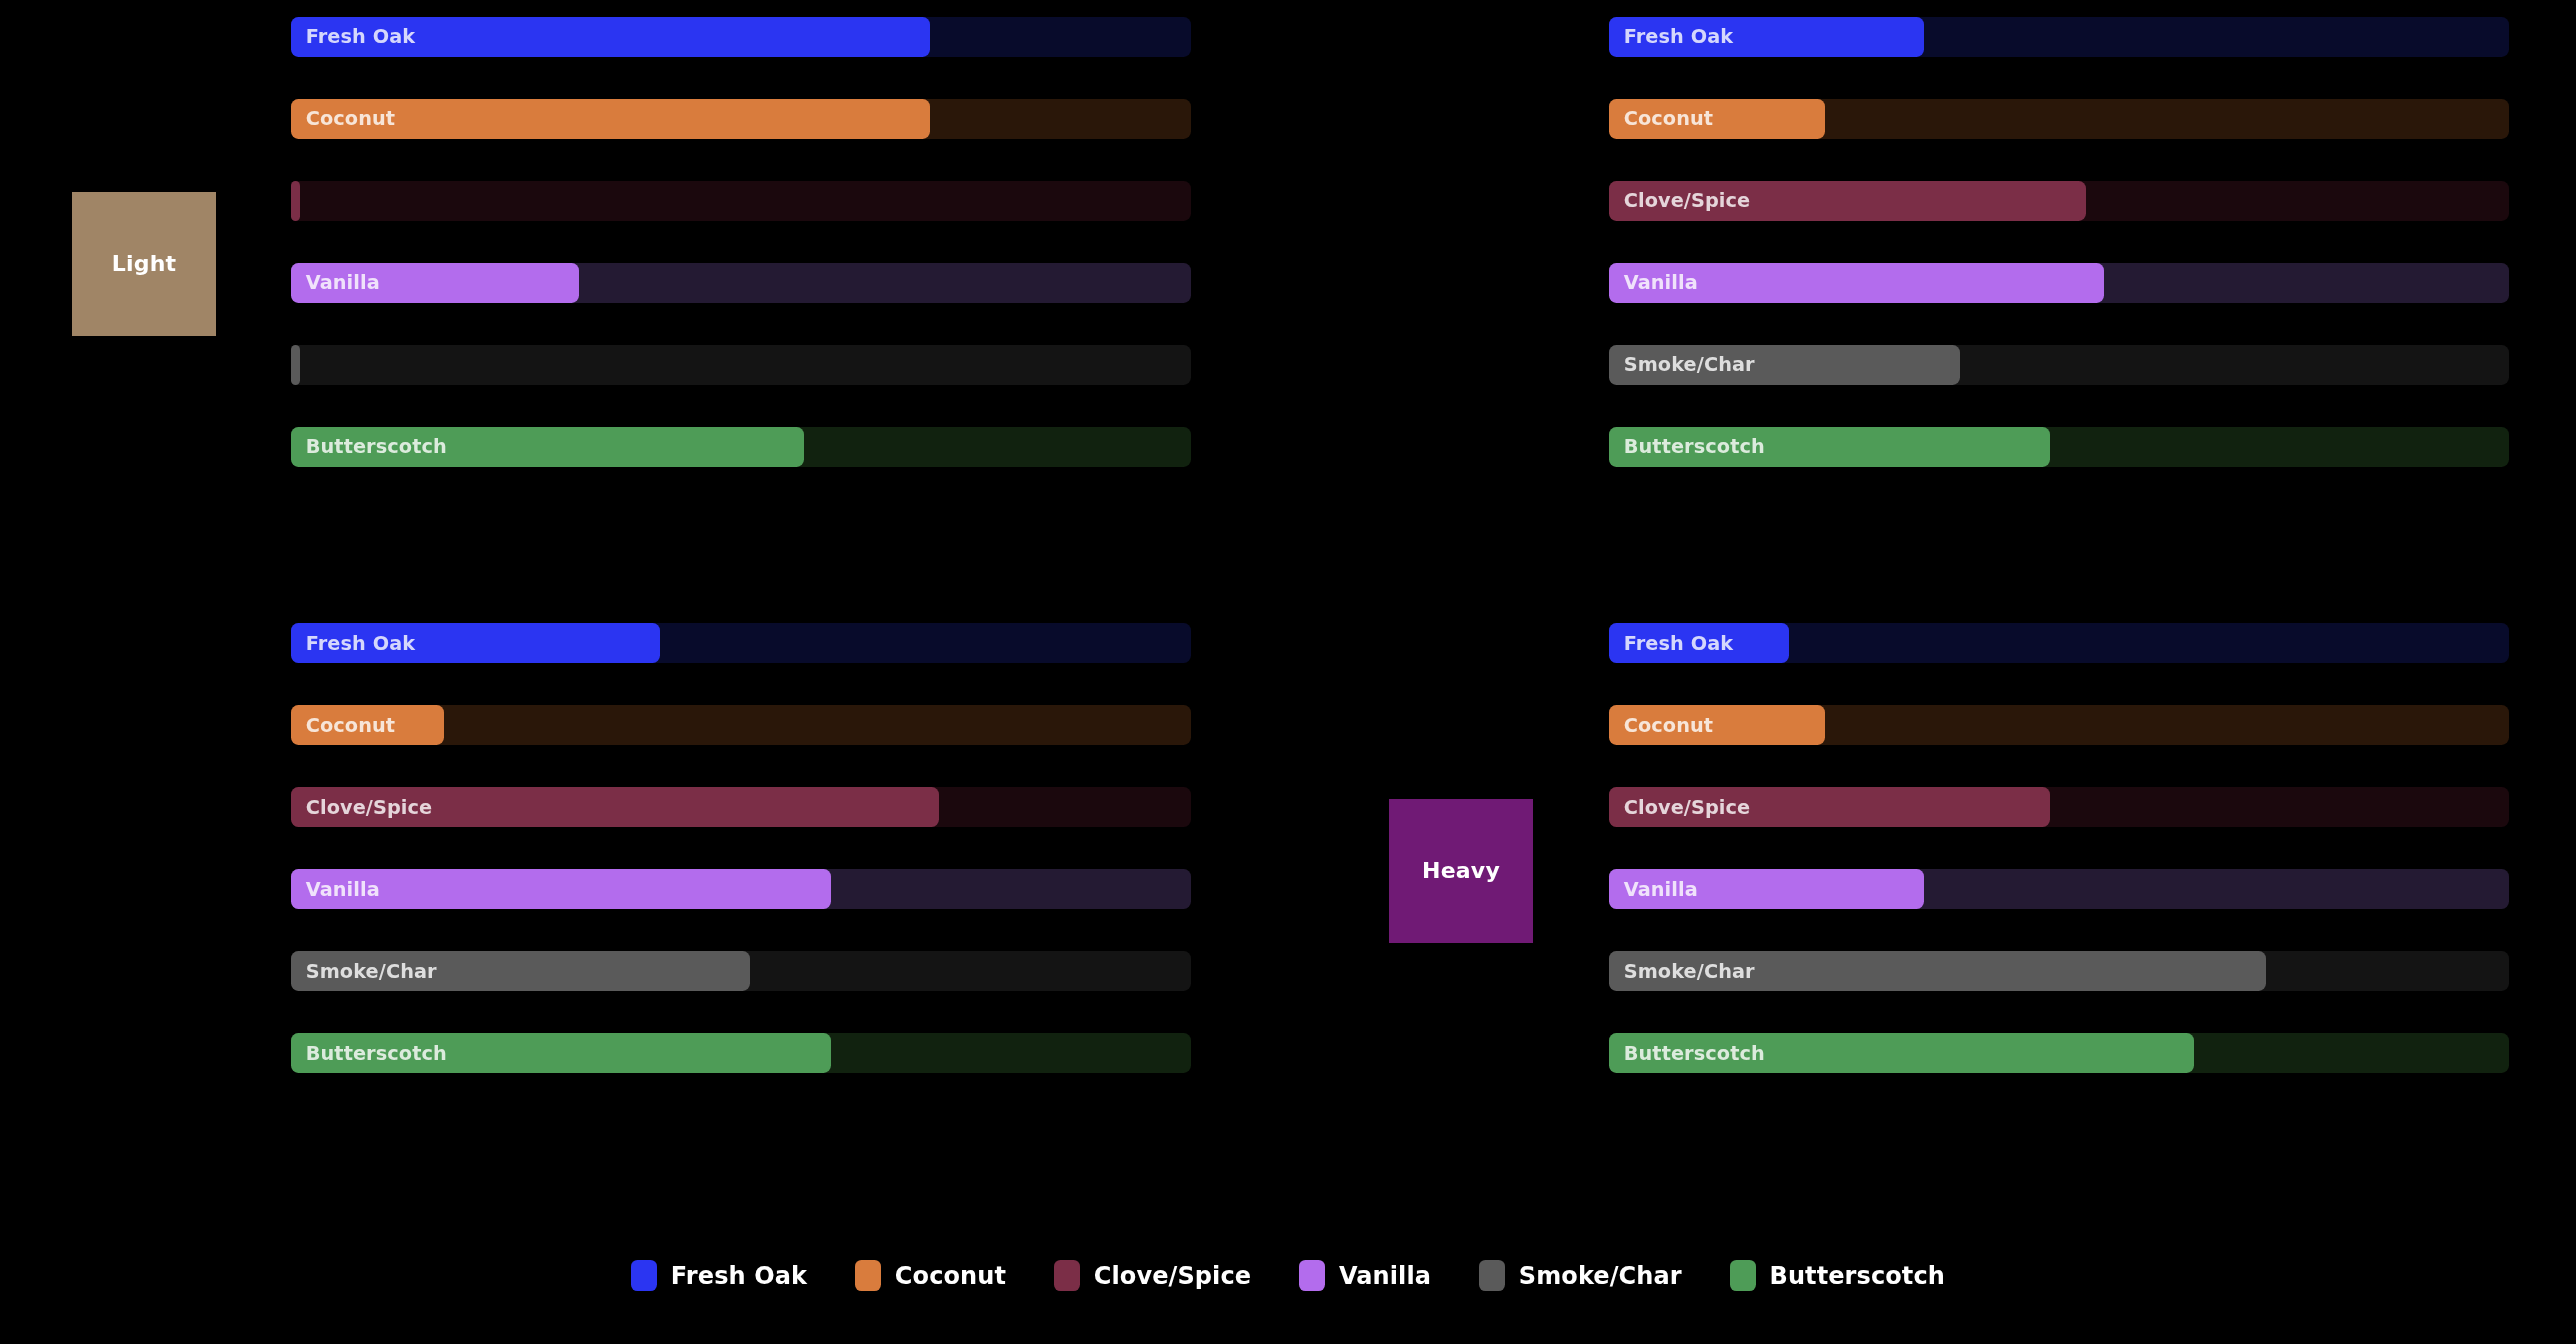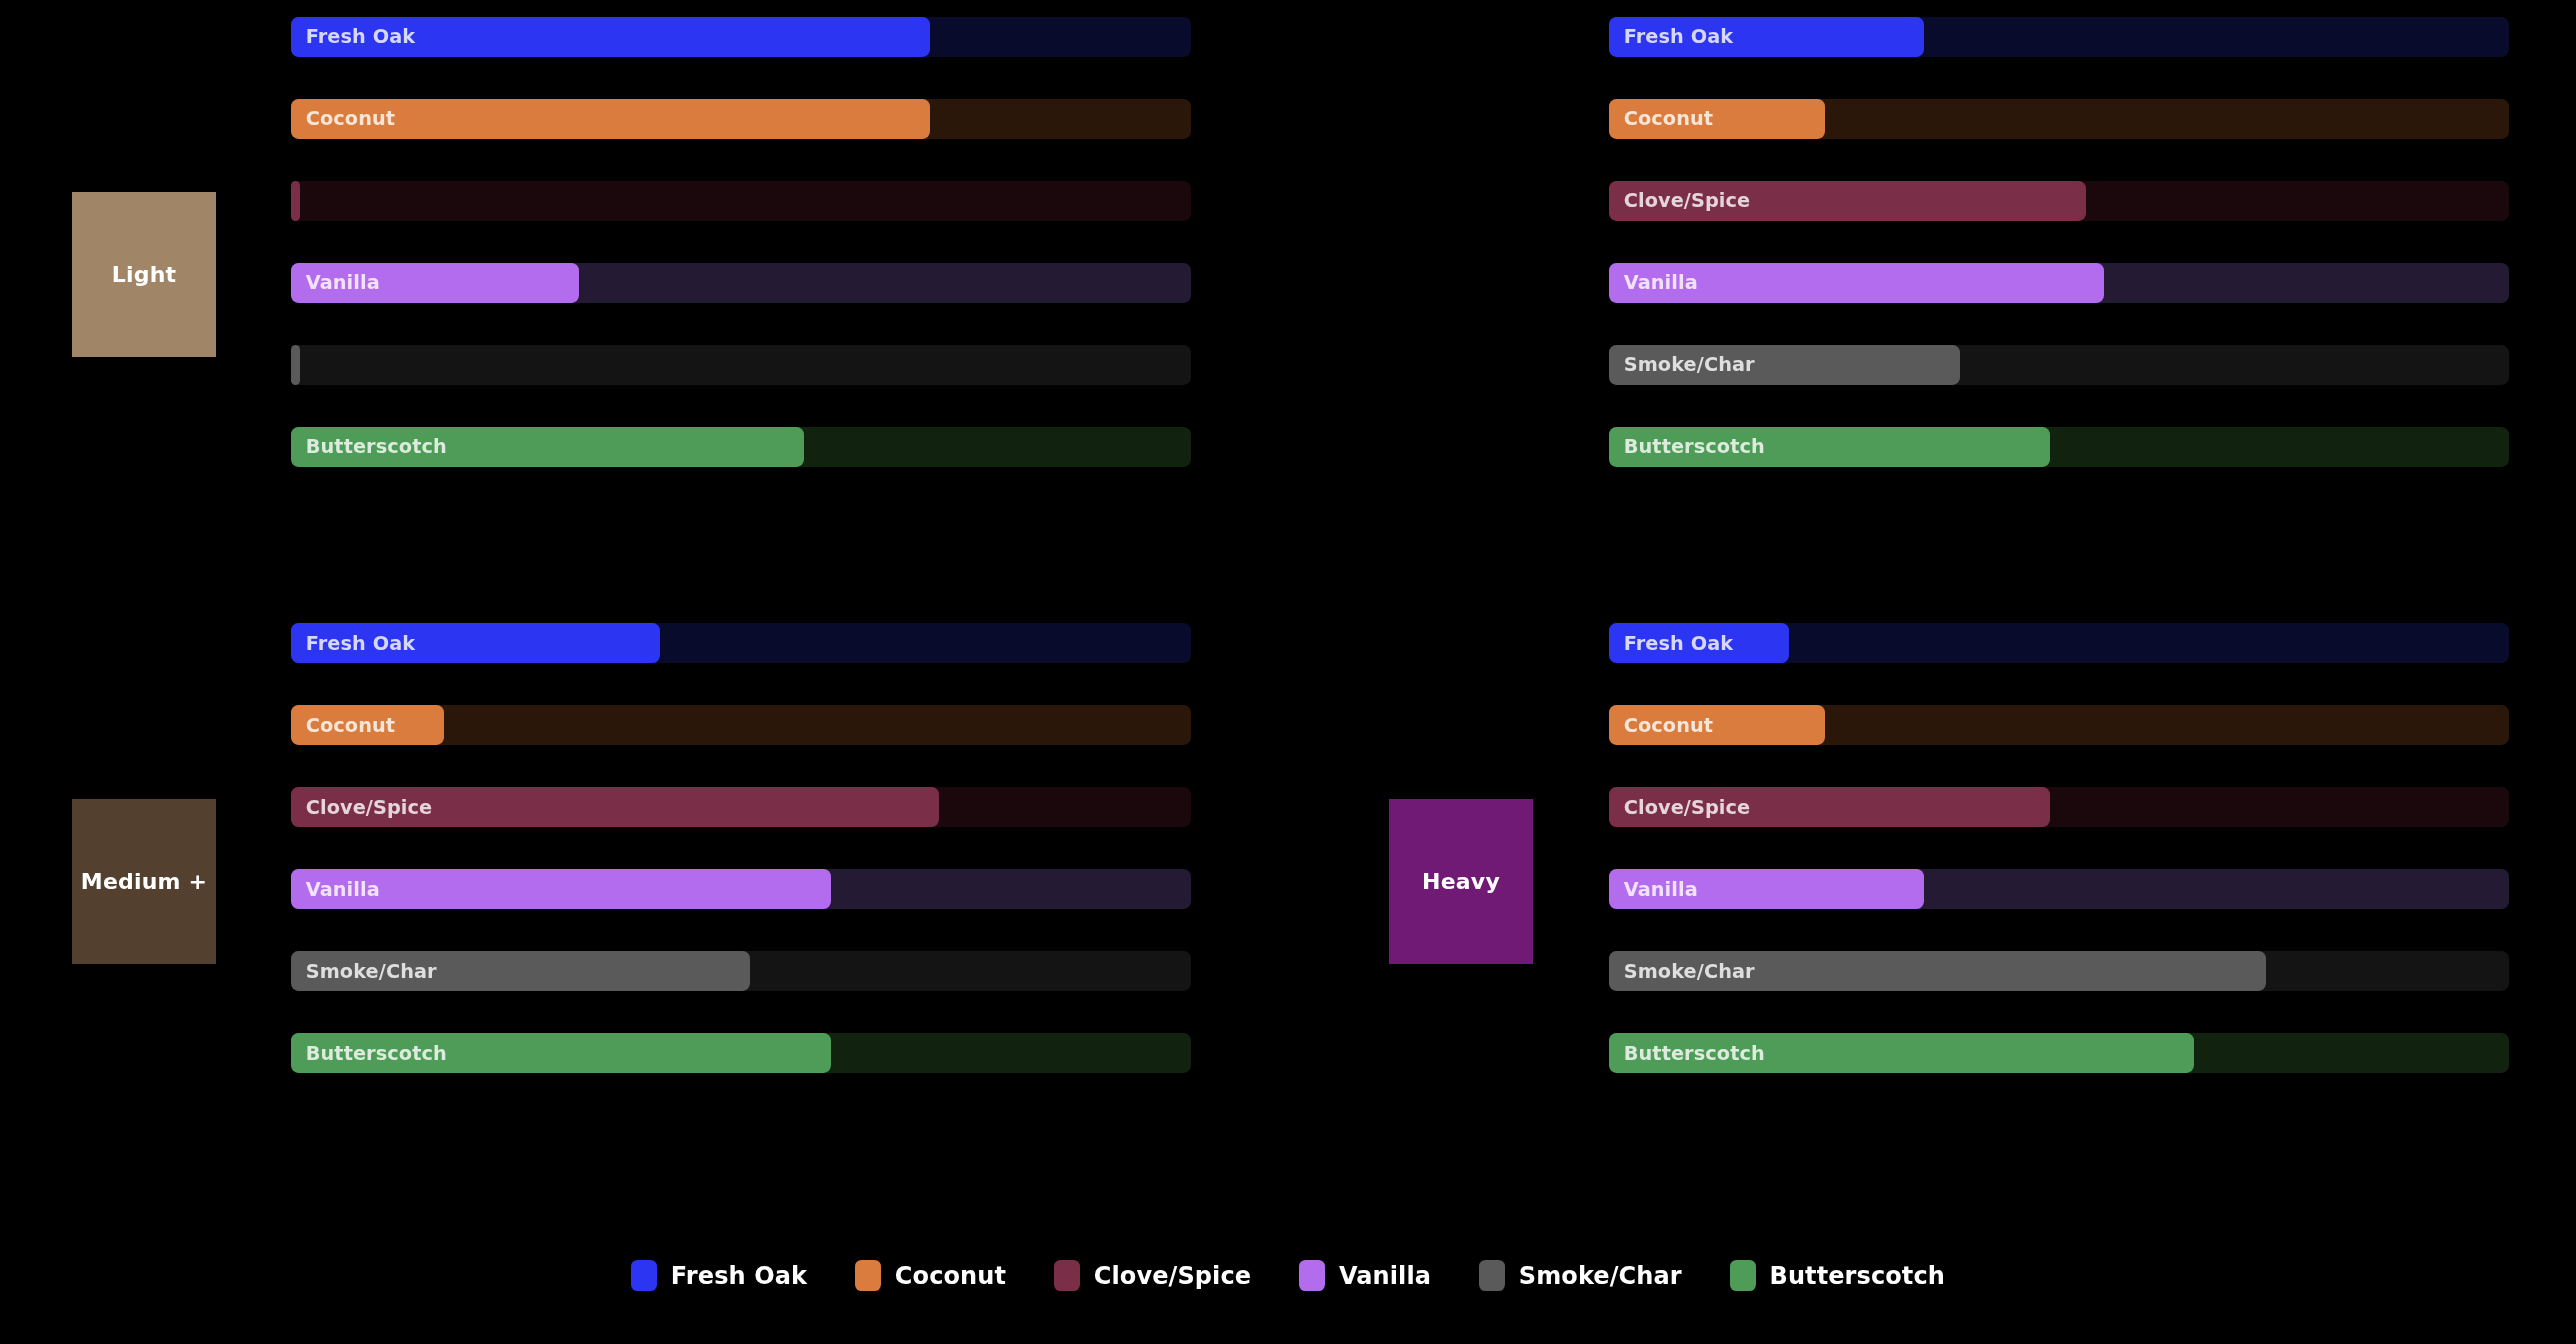--- a/index.html
+++ b/index.html
@@ -21,21 +21,21 @@
     left: 0; top: 0;
     width: 2576px;
     height: 1344px;
     background: #000000;
   }
 
   
   .cat-label {
     position: absolute;
     width: 144px;
-    height: 165px;
+    height: 144px;
     display: flex;
     align-items: center;
     justify-content: center;
     color: #ffffff;
     font-size: 22px;
     font-weight: bold;
     letter-spacing: 0.2px;
     text-align: center;
     box-sizing: border-box;
     padding: 0 5.5px;
@@ -121,23 +121,20 @@
   }
 </style>
 </head>
 <body>
 
 <div id="stage">
 
   <div class="cat-label cat-left cat-top" style="background: rgb(160, 133, 102);">
       <span>Light</span>
     </div>
-  <div class="cat-label cat-left cat-bottom" style="background: rgb(83, 64, 47);">
-      <span>Medium +</span>
-    </div>
   <div class="cat-label cat-right cat-bottom" style="background: #701a75;">
       <span>Heavy</span>
     </div>
 
   <div class="bars bars-left  bars-top">
       <div class="bar-row">
         <div class="bar-track" style="background: rgb(8, 11, 43);"></div>
         <div class="bar-fill" title="Fresh Oak: 71" style="width: 71%; background: rgb(43, 53, 242);">
           <span class="bar-text" style="color: rgb(213, 215, 252);">Fresh Oak</span>
         </div>

